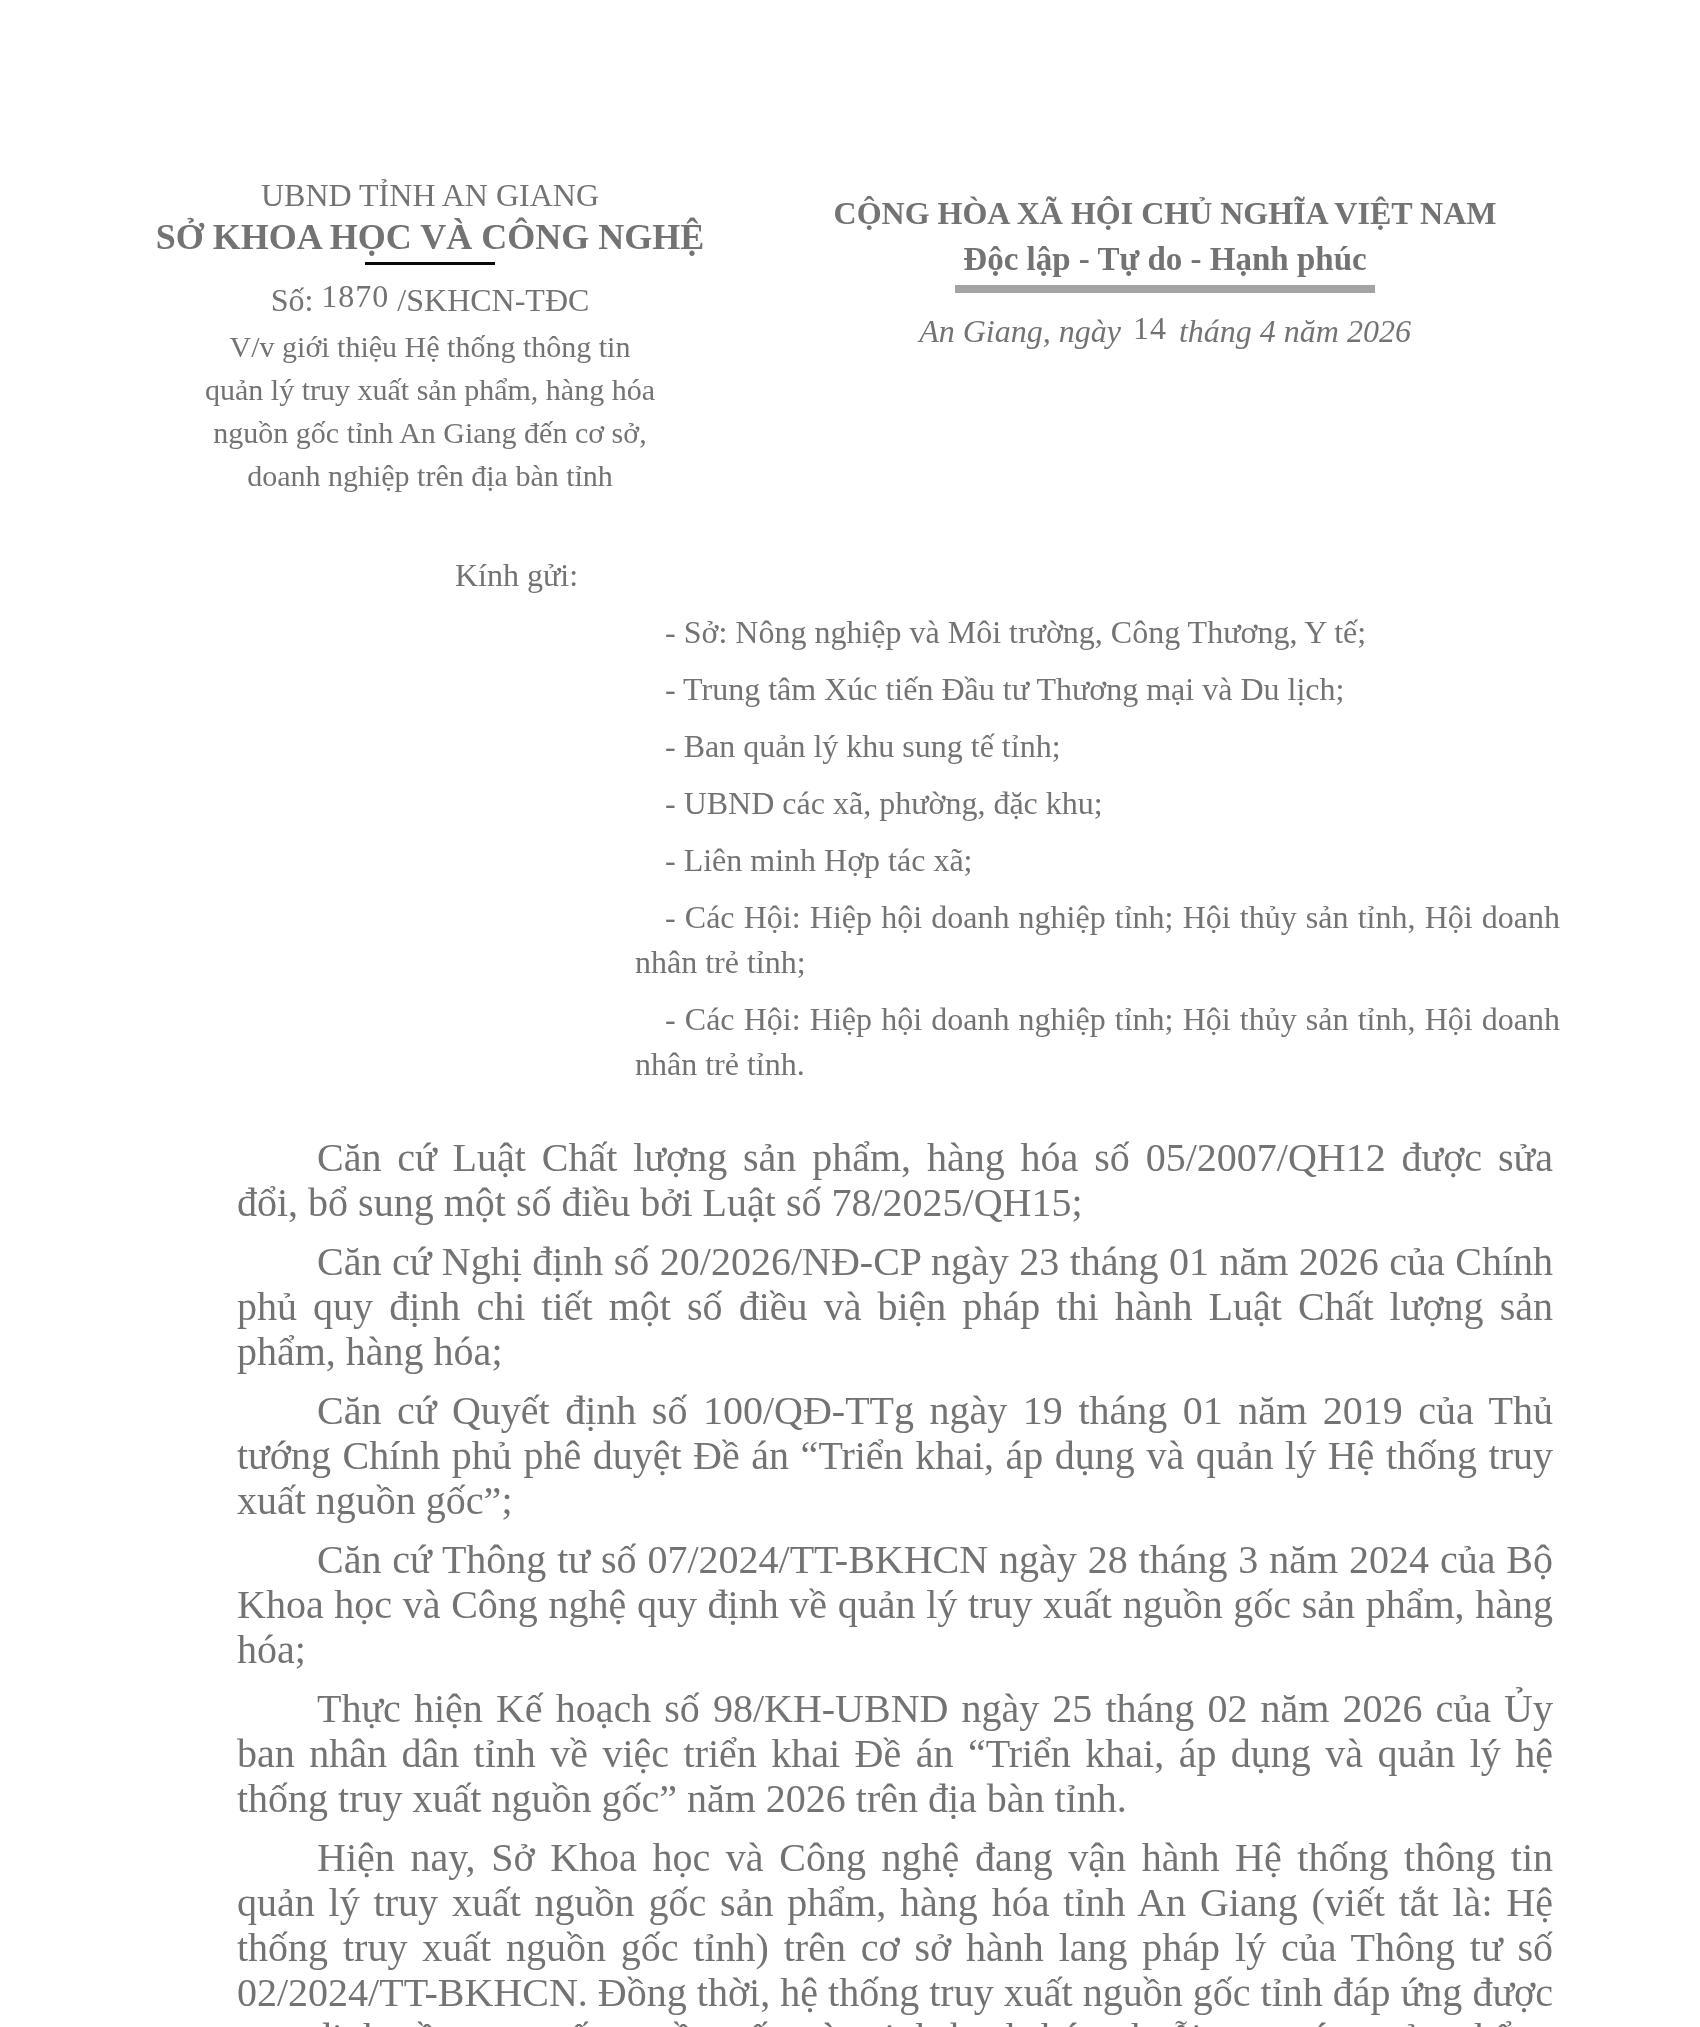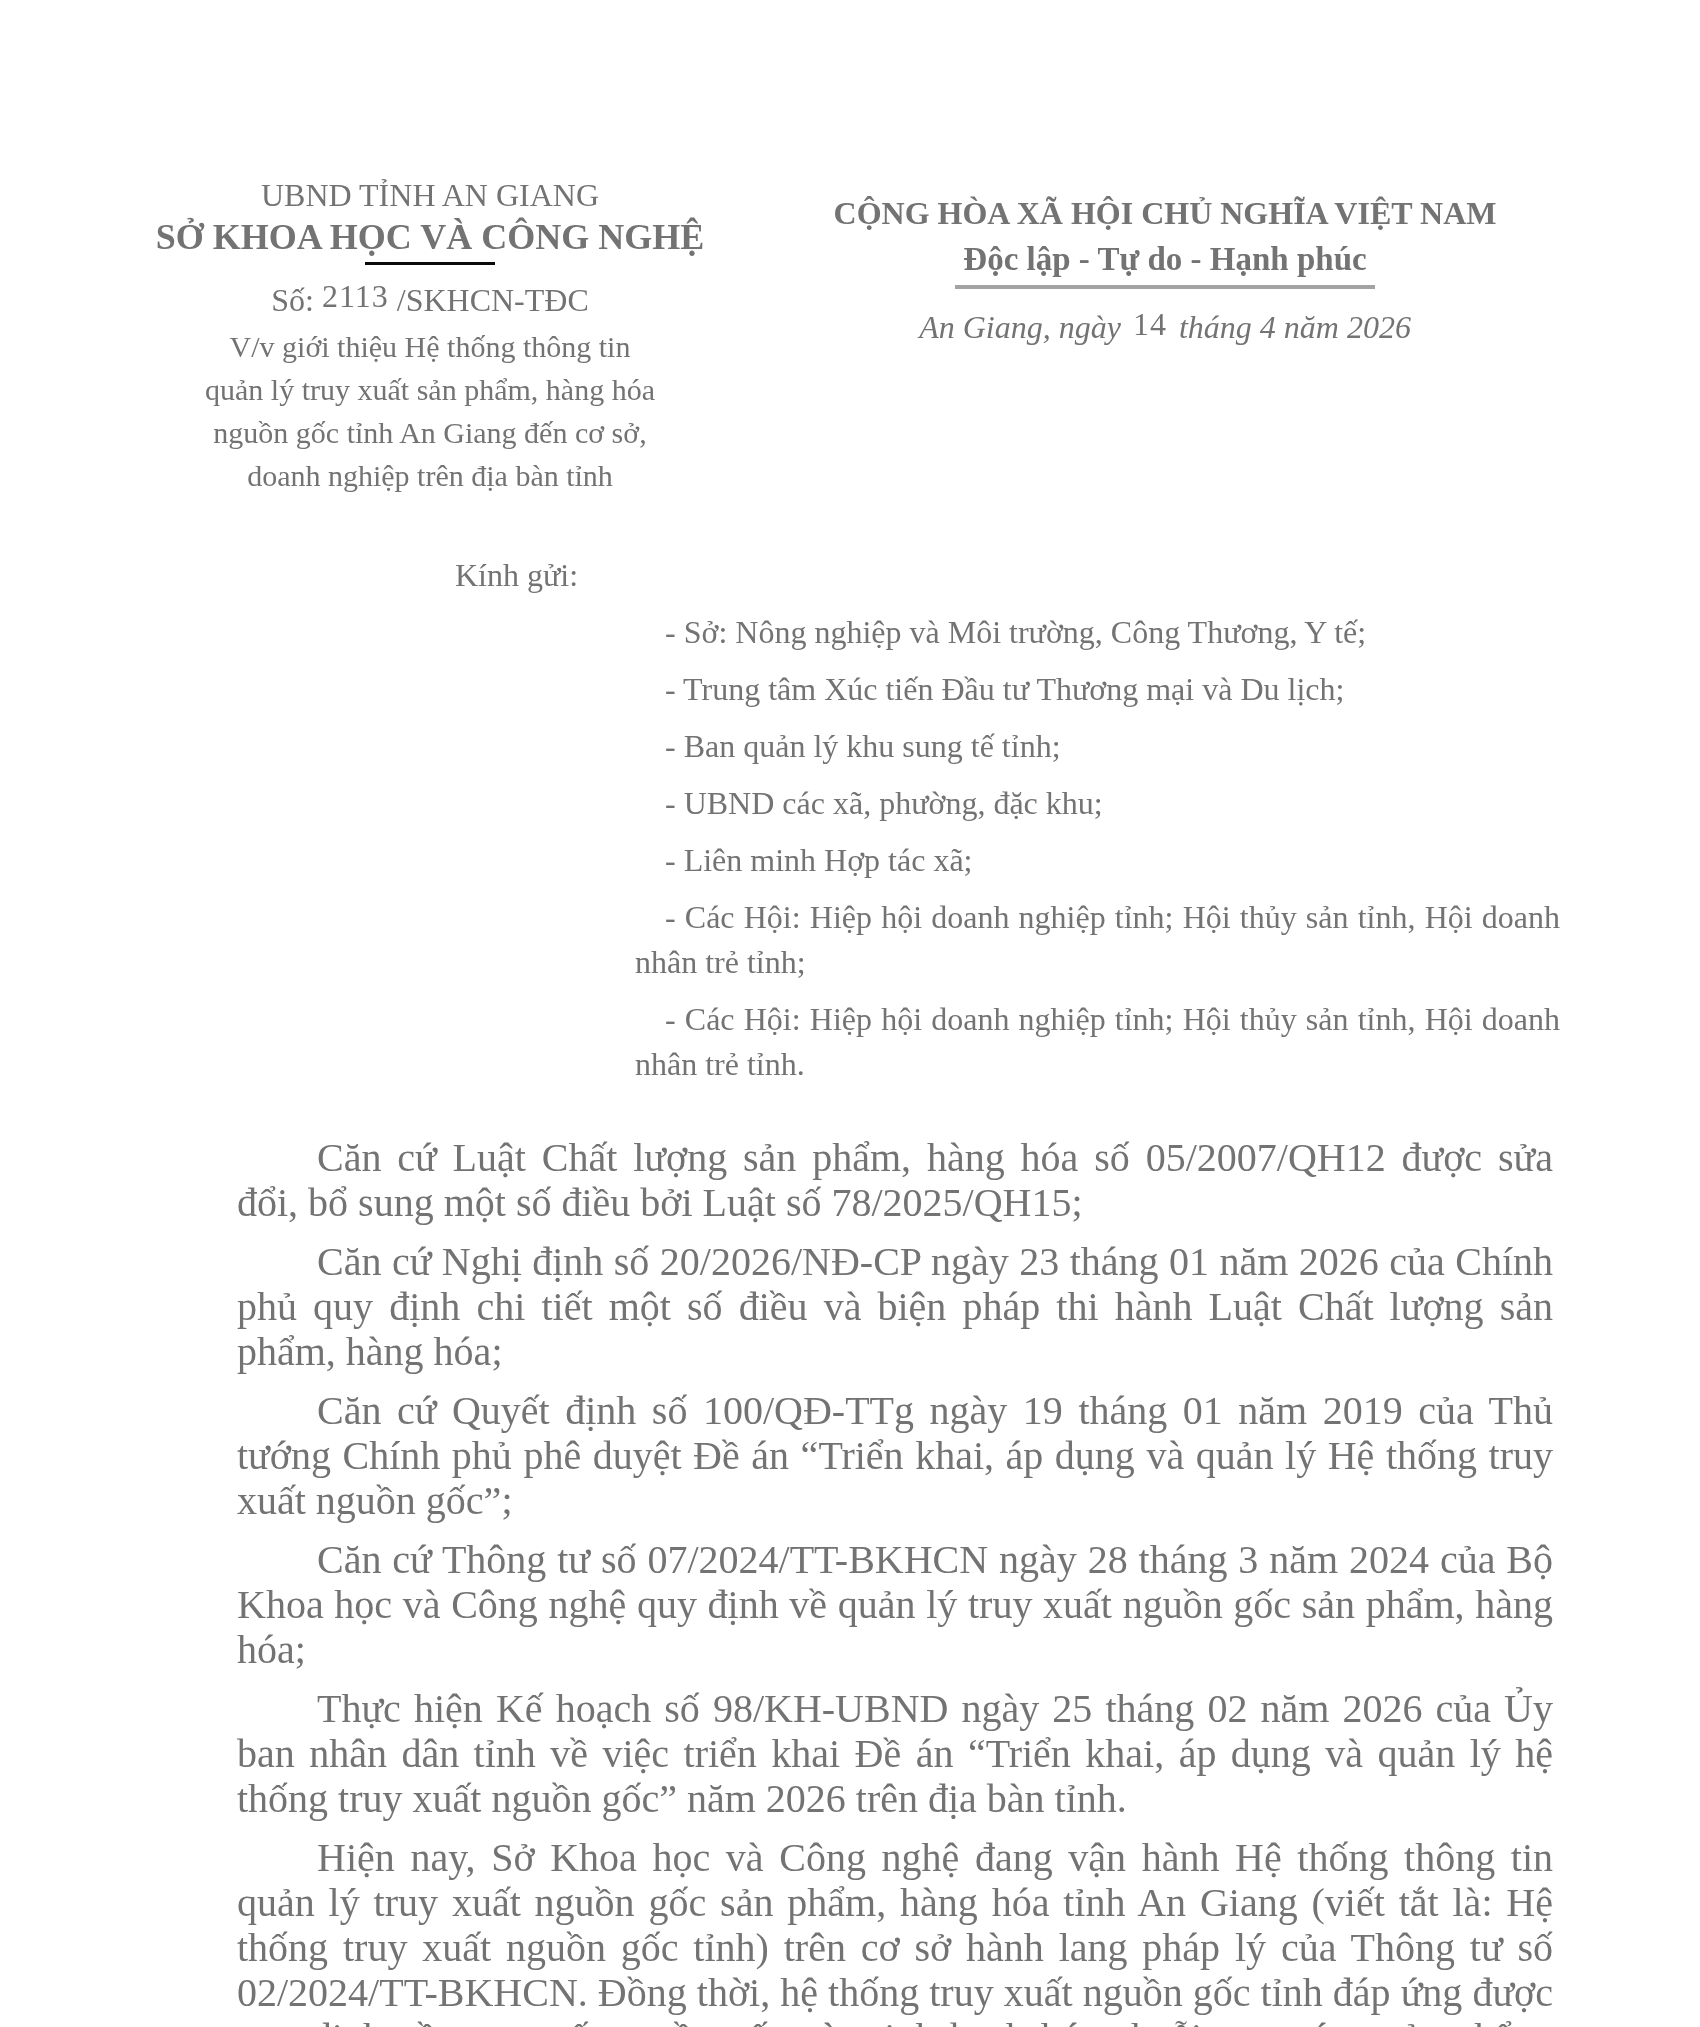--- a/index.html
+++ b/index.html
@@ -76,21 +76,21 @@
     line-height: 42px;
     font-weight: bold;
     white-space: nowrap;
     margin-top: 18px;
   }
   .motto {
     display: inline-block;
     font-size: 33px;
     line-height: 42px;
     font-weight: bold;
-    border-bottom: 4px solid #a3a3a3;
+    border-bottom: 8px solid #a3a3a3;
     padding: 2px 8px 5px 8px;
     margin-top: 2px;
     white-space: nowrap;
   }
   .dateline {
     margin-top: 16px;
     font-style: italic;
     font-size: 32px;
     line-height: 44px;
     white-space: nowrap;
@@ -145,21 +145,21 @@
 <div class="page">
 
   <div class="header">
 
     <div class="header-left">
       <div class="org-parent">UBND TỈNH AN GIANG</div>
       <div class="org-name">SỞ KHOA HỌC VÀ CÔNG NGHỆ</div>
       <div class="org-underline"></div>
       <div class="doc-number">
         <span>Số:</span>
-        <span class="fill-number">2113</span>
+        <span class="fill-number">1870</span>
         <span>/SKHCN-TĐC</span>
       </div>
       <div class="doc-subject">
         <div class="subject-line">V/v giới thiệu Hệ thống thông tin</div>
         <div class="subject-line">quản lý truy xuất sản phẩm, hàng hóa</div>
         <div class="subject-line">nguồn gốc tỉnh An Giang đến cơ sở,</div>
         <div class="subject-line">doanh nghiệp trên địa bàn tỉnh</div>
       </div>
     </div>
 

